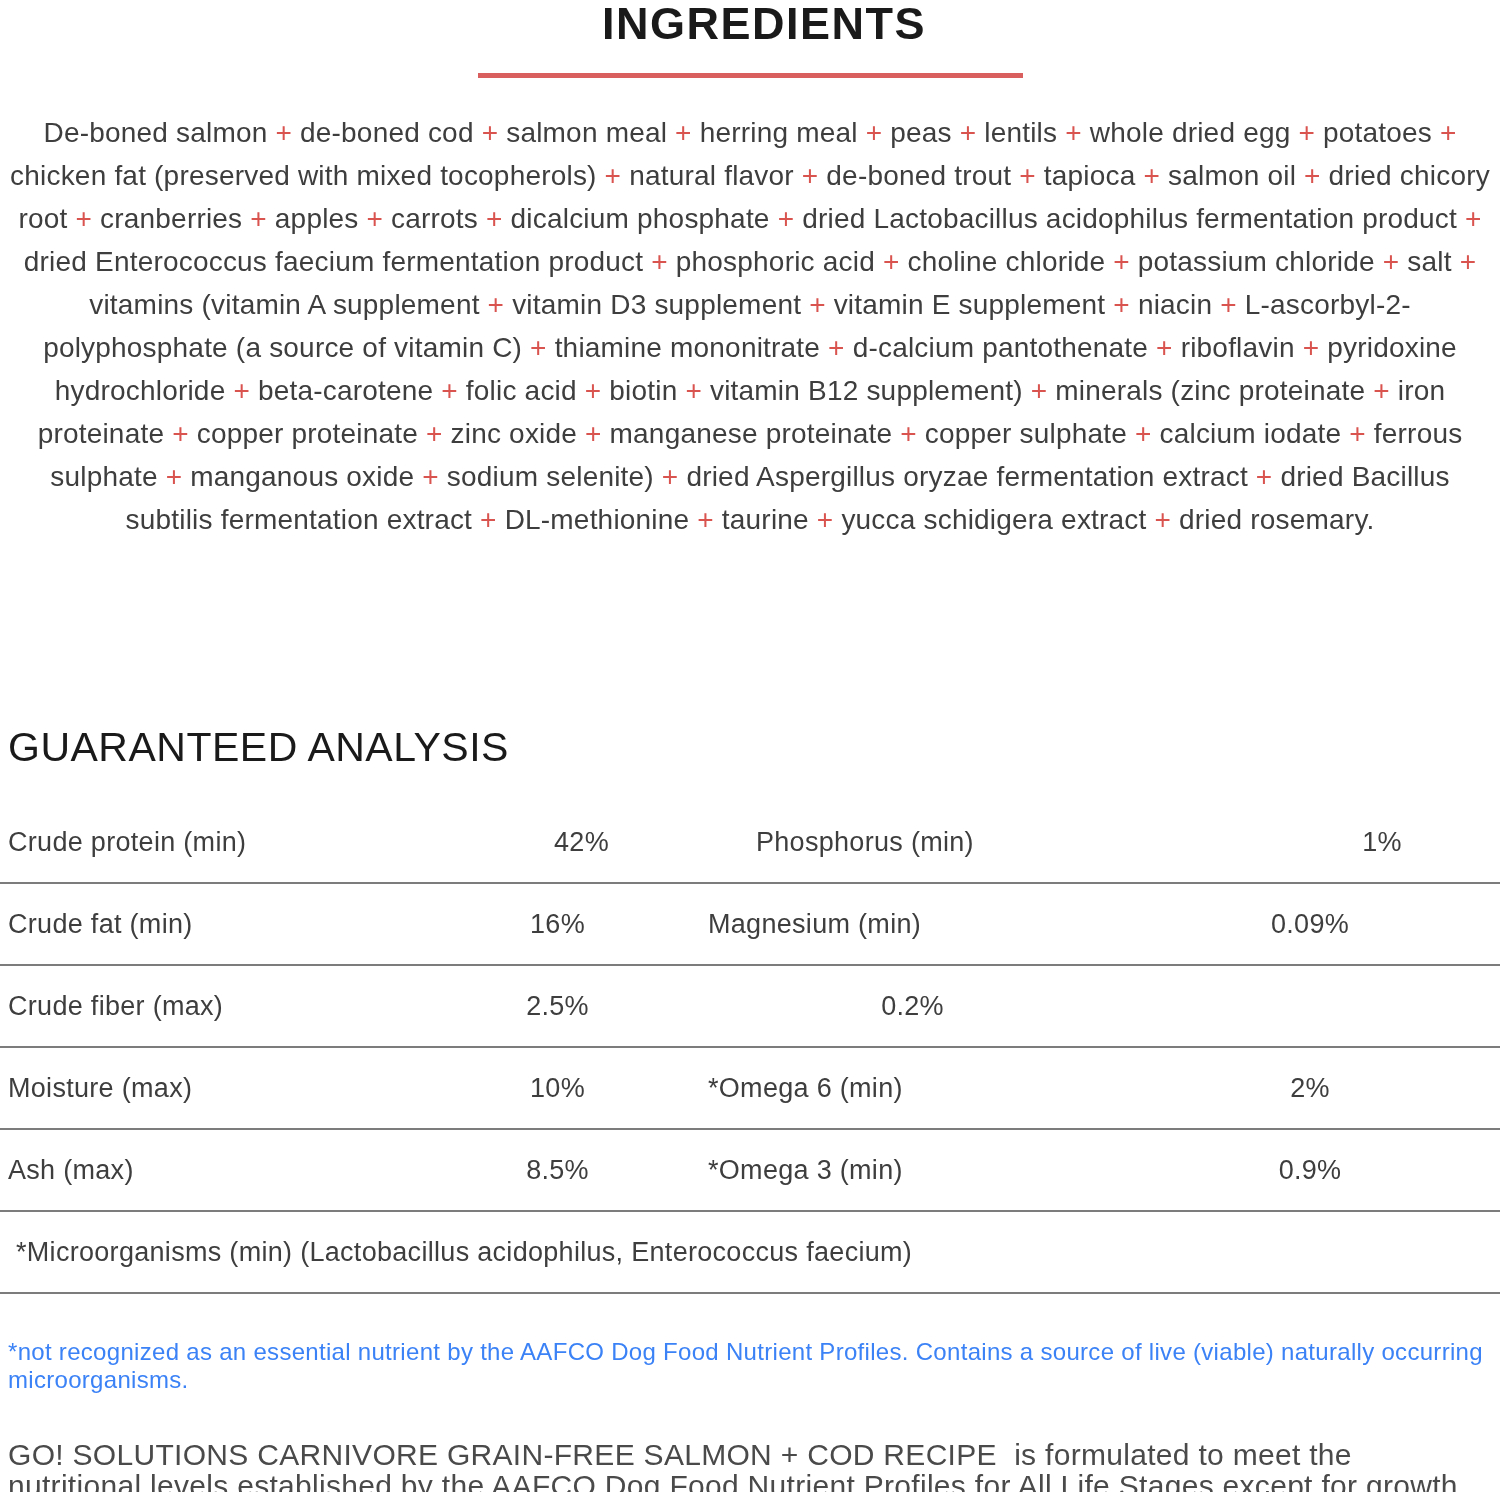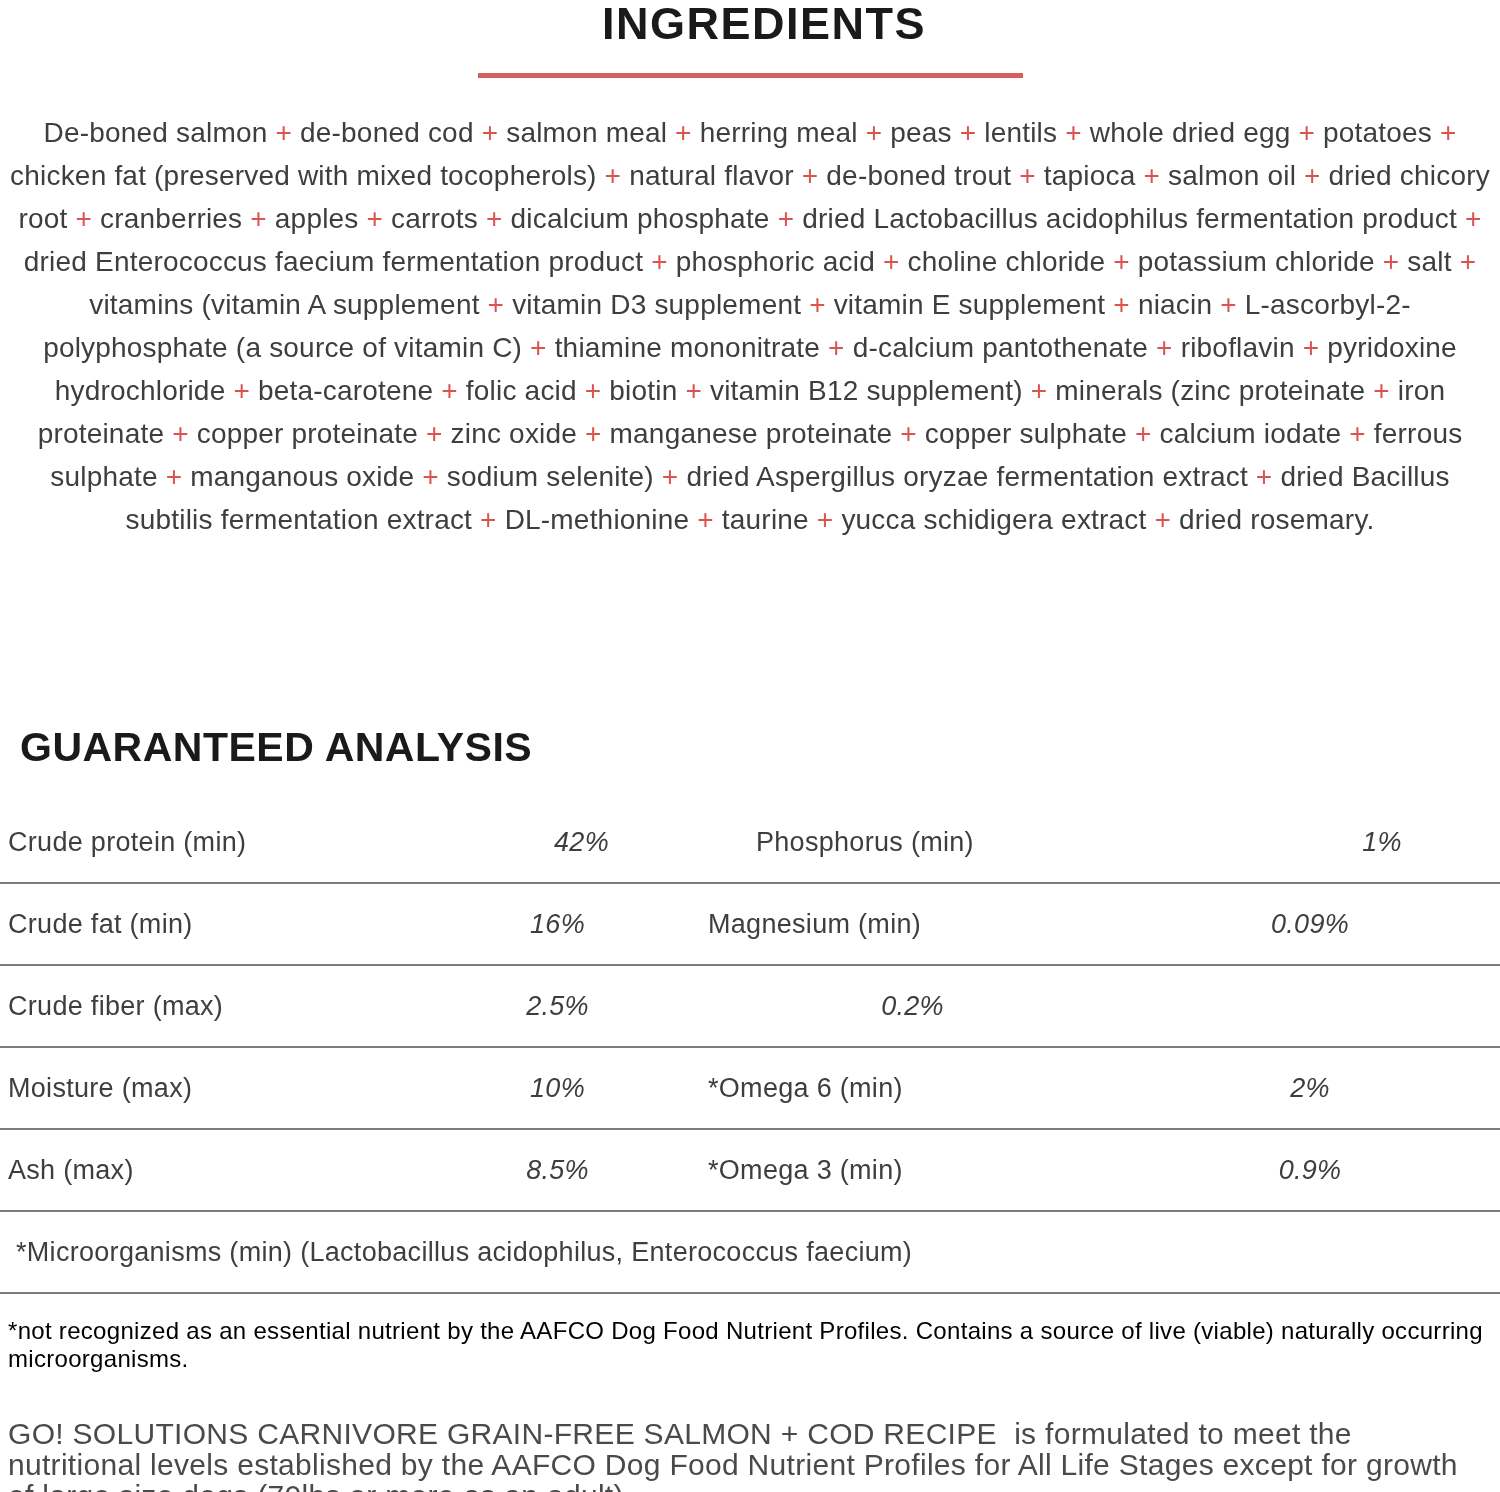--- a/index.html
+++ b/index.html
@@ -42,24 +42,24 @@
     font-weight: 300;
     letter-spacing: 0.2px;
     color: #3e3e3e;
     text-align: center;
   }
   .ingredients-text .plus {
     font-weight: 400;
   }
   .analysis-title {
     margin: 0;
-    padding: 185px 20px 0;
+    padding: 185px 8px 0;
     font-size: 41px;
     line-height: 42px;
-    font-weight: 700;
+    font-weight: 400;
     letter-spacing: 0.5px;
     color: #1a1a1a;
   }
   .ga-table {
     margin-top: 34px;
     width: 1500px;
   }
   .ga-row {
     box-sizing: border-box;
     height: 82px;
@@ -69,33 +69,33 @@
     padding-left: 8px;
     border-bottom: 2px solid #7c7c7c;
     font-size: 27px;
     font-weight: 300;
     letter-spacing: 0.3px;
     color: #3e3e3e;
   }
   .ga-row:first-child { border-top: none; gap: 24px; }
   .ga-label  { text-align: left; }
   .ga-label2 { padding-left: 43px; }
-  .ga-value  { text-align: center; font-style: italic; }
+  .ga-value  { text-align: center; }
   .ga-row-wide {
     grid-template-columns: 1152px 300px;
     padding-left: 16px;
   }
   .analysis-footnote {
-    margin: 23px 0 0;
+    margin: 44px 0 0;
     padding: 0 8px;
     font-size: 24px;
     line-height: 28px;
     font-weight: 300;
     letter-spacing: 0.3px;
-    color: #000000;
+    color: #3b82f6;
   }
   .formulation-note {
     margin: 45px 0 16px;
     padding: 0 8px;
     font-size: 30px;
     line-height: 31px;
     font-weight: 300;
     letter-spacing: 0.3px;
     color: #4a4a4a;
     white-space: pre-wrap;

